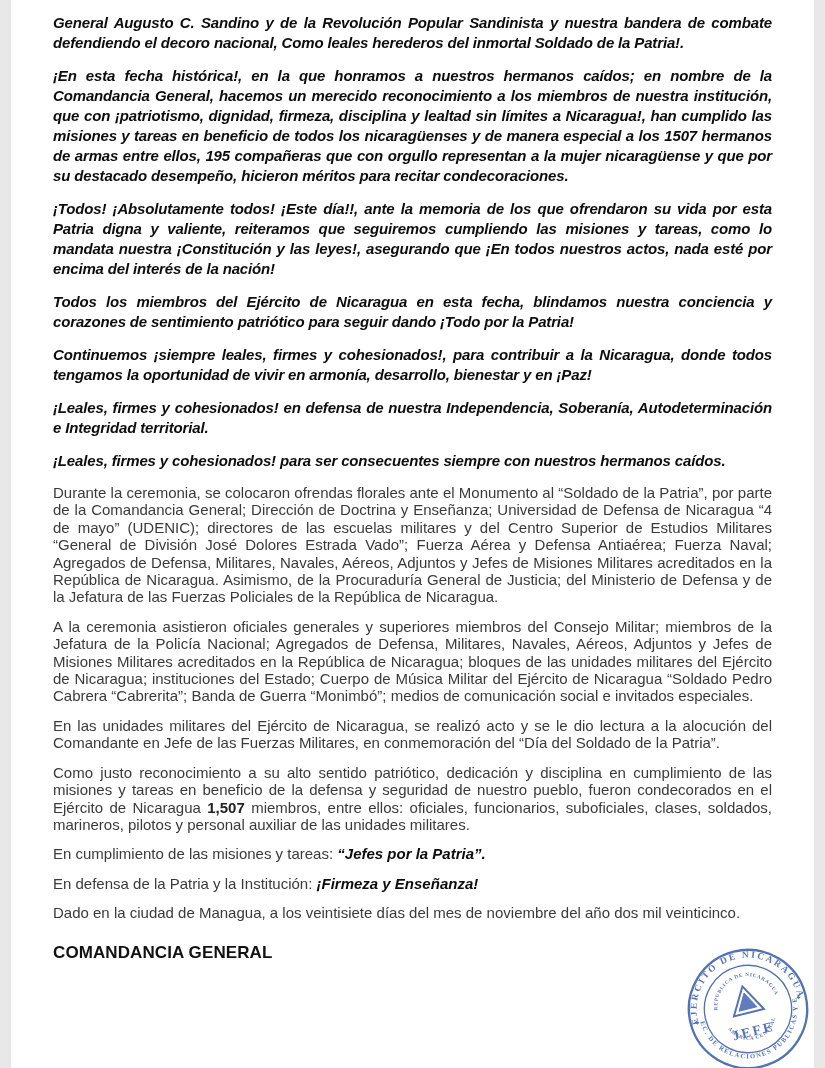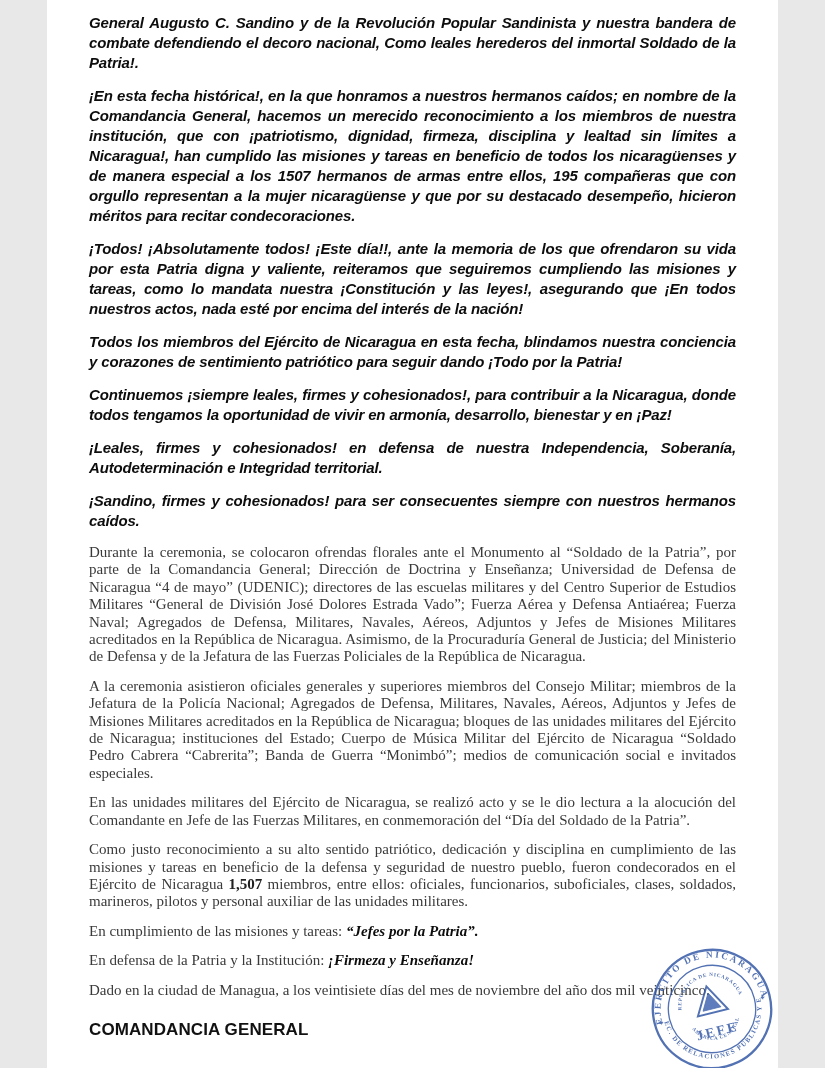--- a/index.html
+++ b/index.html
@@ -1,18 +1,18 @@
 <!DOCTYPE html>
 <html><head>
 <meta charset="utf-8">
 <style>
   html, body { margin: 0; padding: 0; background: #e8e8e8; }
   .page {
     position: relative;
-    width: 731px;
+    width: 803px;
     height: 1068px;
     margin: 0 auto;
     background: #ffffff;
     box-sizing: border-box;
     padding: 13px 42px 0 42px;
     overflow: hidden;
     font-family: "Liberation Sans", sans-serif;
   }
   .para {
     text-align: justify;
@@ -24,21 +24,20 @@
     font-style: italic;
     color: #0d0d0d;
     line-height: 20px;
     letter-spacing: -0.15px;
   }
   .para.body {
     font-weight: normal;
     color: #3a3a3a;
     line-height: 17.4px;
     margin-bottom: 12px;
-    font-family: Liberation Serif, serif;
   }
   .emph {
     font-weight: bold;
     font-style: italic;
     color: #0d0d0d;
   }
   .bold-num { font-weight: bold; color: #222; }
   .footer {
     text-align: left;
     margin-top: 20px;
@@ -68,21 +67,21 @@
 <body>
 
 <div class="page">
 
   <p class="para bi">General Augusto C. Sandino y de la Revolución Popular Sandinista y nuestra bandera de combate defendiendo el decoro nacional, Como leales herederos del inmortal Soldado de la Patria!.</p>
   <p class="para bi">¡En esta fecha histórica!, en la que honramos a nuestros hermanos caídos; en nombre de la Comandancia General, hacemos un merecido reconocimiento a los miembros de nuestra institución, que con ¡patriotismo, dignidad, firmeza, disciplina y lealtad sin límites a Nicaragua!, han cumplido las misiones y tareas en beneficio de todos los nicaragüenses y de manera especial a los 1507 hermanos de armas entre ellos, 195 compañeras que con orgullo representan a la mujer nicaragüense y que por su destacado desempeño, hicieron méritos para recitar condecoraciones.</p>
   <p class="para bi">¡Todos! ¡Absolutamente todos! ¡Este día!!, ante la memoria de los que ofrendaron su vida por esta Patria digna y valiente, reiteramos que seguiremos cumpliendo las misiones y tareas, como lo mandata nuestra ¡Constitución y las leyes!, asegurando que ¡En todos nuestros actos, nada esté por encima del interés de la nación!</p>
   <p class="para bi">Todos los miembros del Ejército de Nicaragua en esta fecha, blindamos nuestra conciencia y corazones de sentimiento patriótico para seguir dando ¡Todo por la Patria!</p>
   <p class="para bi">Continuemos ¡siempre leales, firmes y cohesionados!, para contribuir a la Nicaragua, donde todos tengamos la oportunidad de vivir en armonía, desarrollo, bienestar y en ¡Paz!</p>
   <p class="para bi">¡Leales, firmes y cohesionados! en defensa de nuestra Independencia, Soberanía, Autodeterminación e Integridad territorial.</p>
-  <p class="para bi">¡Sandino, firmes y cohesionados! para ser consecuentes siempre con nuestros hermanos caídos.</p>
+  <p class="para bi">¡Leales, firmes y cohesionados! para ser consecuentes siempre con nuestros hermanos caídos.</p>
 
   <p class="para body">Durante la ceremonia, se colocaron ofrendas florales ante el Monumento al “Soldado de la Patria”, por parte de la Comandancia General; Dirección de Doctrina y Enseñanza; Universidad de Defensa de Nicaragua “4 de mayo” (UDENIC); directores de las escuelas militares y del Centro Superior de Estudios Militares “General de División José Dolores Estrada Vado”; Fuerza Aérea y Defensa Antiaérea; Fuerza Naval; Agregados de Defensa, Militares, Navales, Aéreos, Adjuntos y Jefes de Misiones Militares acreditados en la República de Nicaragua. Asimismo, de la Procuraduría General de Justicia; del Ministerio de Defensa y de la Jefatura de las Fuerzas Policiales de la República de Nicaragua.</p>
   <p class="para body">A la ceremonia asistieron oficiales generales y superiores miembros del Consejo Militar; miembros de la Jefatura de la Policía Nacional; Agregados de Defensa, Militares, Navales, Aéreos, Adjuntos y Jefes de Misiones Militares acreditados en la República de Nicaragua; bloques de las unidades militares del Ejército de Nicaragua; instituciones del Estado; Cuerpo de Música Militar del Ejército de Nicaragua “Soldado Pedro Cabrera “Cabrerita”; Banda de Guerra “Monimbó”; medios de comunicación social e invitados especiales.</p>
   <p class="para body">En las unidades militares del Ejército de Nicaragua, se realizó acto y se le dio lectura a la alocución del Comandante en Jefe de las Fuerzas Militares, en conmemoración del “Día del Soldado de la Patria”.</p>
 
   <p class="para body"><span>Como justo reconocimiento a su alto sentido patriótico, dedicación y disciplina en cumplimiento de las misiones y tareas en beneficio de la defensa y seguridad de nuestro pueblo, fueron condecorados en el Ejército de Nicaragua </span><span class="bold-num">1,507</span><span> miembros, entre ellos: oficiales, funcionarios, suboficiales, clases, soldados, marineros, pilotos y personal auxiliar de las unidades militares.</span></p>
 
   <p class="para body"><span>En cumplimiento de las misiones y tareas: </span><span class="emph">“Jefes por la Patria”.</span></p>
 
   <p class="para body"><span>En defensa de la Patria y la Institución: </span><span class="emph">¡Firmeza y Enseñanza!</span></p>

